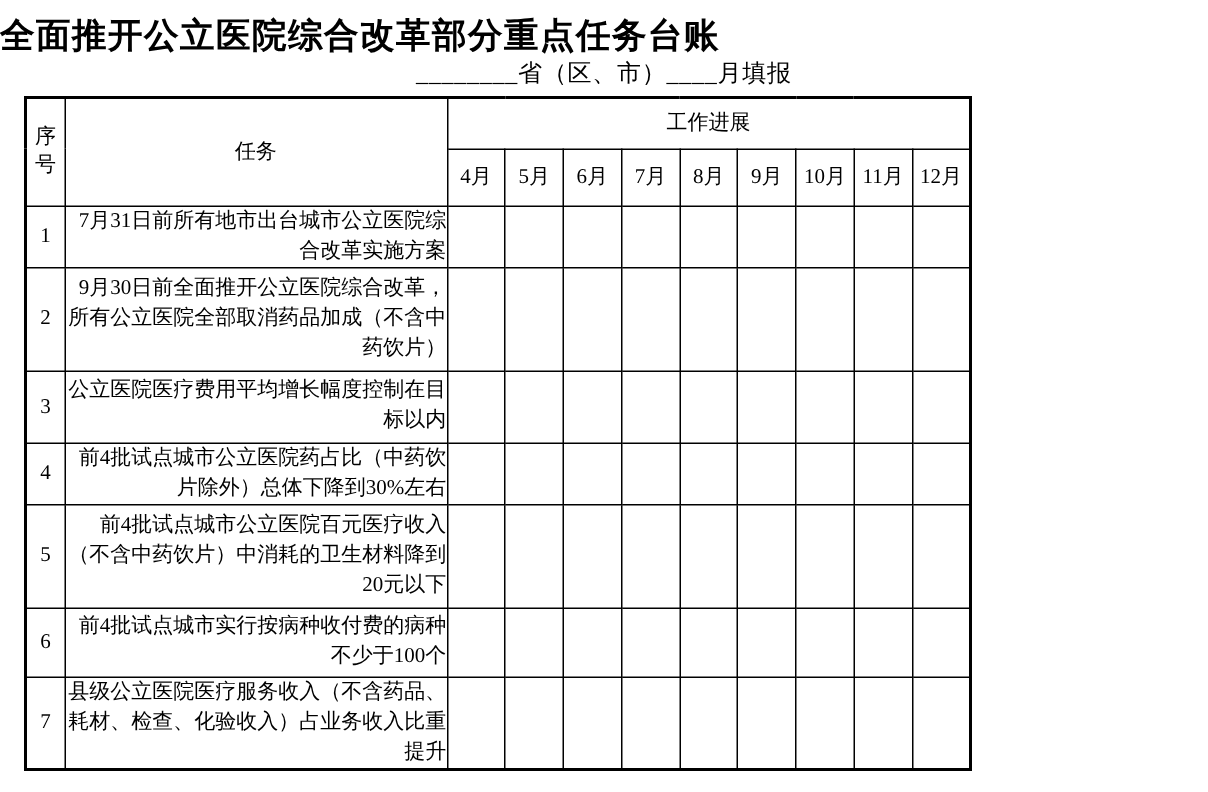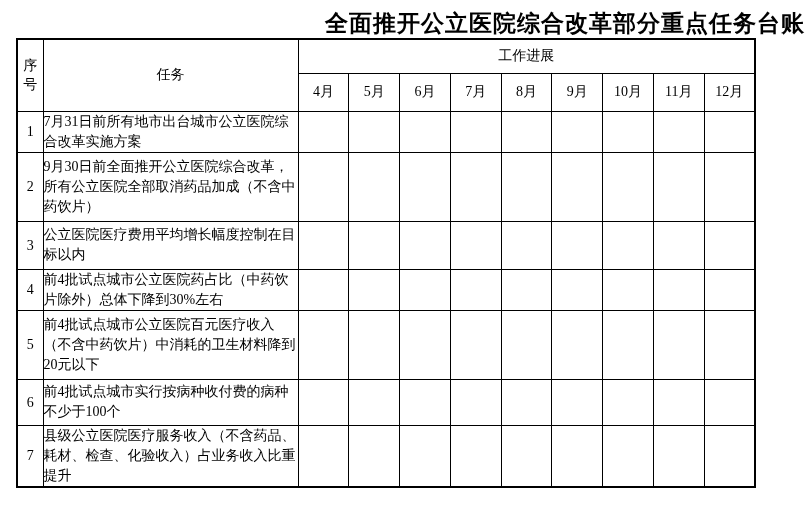--- a/index.html
+++ b/index.html
@@ -14,39 +14,39 @@
   }
   .page {
     width: 805px;
     height: 528px;
     background: #ffffff;
     box-sizing: border-box;
   }
   .doc-title {
     margin: 0;
     padding-top: 10px;
-    text-align: right;
+    text-align: left;
     font-size: 23px;
     font-weight: bold;
     letter-spacing: 1px;
     line-height: 28px;
   }
   .doc-subtitle {
     text-align: center;
     font-size: 16px;
     line-height: 20px;
     margin-top: 2px;
     margin-bottom: 4px;
     letter-spacing: 0.5px;
   }
   table.ledger {
     border-collapse: collapse;
     table-layout: fixed;
     margin-left: 16px;
-    width: 740px;
+    width: 632px;
     border: 2px solid #000000;
   }
   .ledger th, .ledger td {
     border: 1px solid #000000;
     font-size: 14px;
     font-weight: normal;
     padding: 0;
     overflow: hidden;
   }
   .ledger thead tr.progress-row { height: 34px; }
@@ -55,39 +55,40 @@
   .col-no   { width: 26px; }
   .col-task { width: 255px; }
   .no-cell {
     text-align: center;
     vertical-align: middle;
     word-break: break-all;
     line-height: 19px;
     padding: 2px 1px;
   }
   .task-cell {
-    text-align: left;
+    text-align: right;
     vertical-align: middle;
     line-height: 20px;
     padding: 2px 3px 2px 5px;
   }
   .progress-cell { background: #ffffff; }
   #task-body tr:nth-child(1) { height: 41px; }
   #task-body tr:nth-child(2) { height: 69px; }
   #task-body tr:nth-child(3) { height: 48px; }
   #task-body tr:nth-child(4) { height: 38px; }
   #task-body tr:nth-child(5) { height: 69px; }
   #task-body tr:nth-child(6) { height: 46px; }
   #task-body tr:nth-child(7) { height: 62px; }
 </style>
 </head>
 <body>
 
 <div class="page">
   <h1 class="doc-title">全面推开公立医院综合改革部分重点任务台账</h1>
+  <div class="doc-subtitle">________省（区、市）____月填报</div>
 
   <table class="ledger">
     <colgroup>
       <col class="col-no">
       <col class="col-task">
       <col>
         <col>
         <col>
         <col>
         <col>

